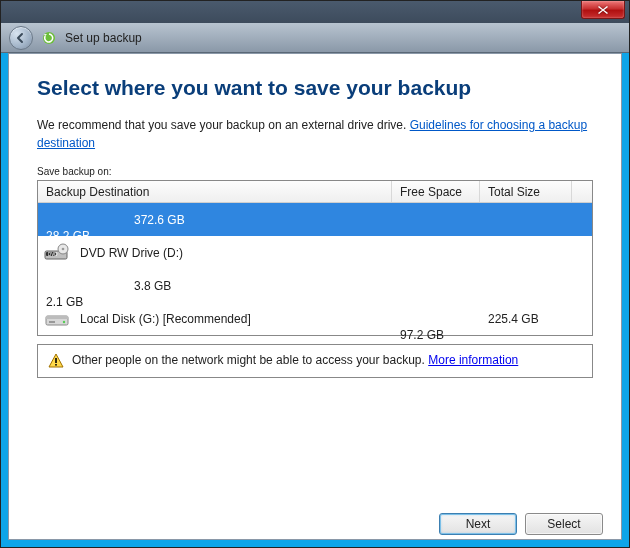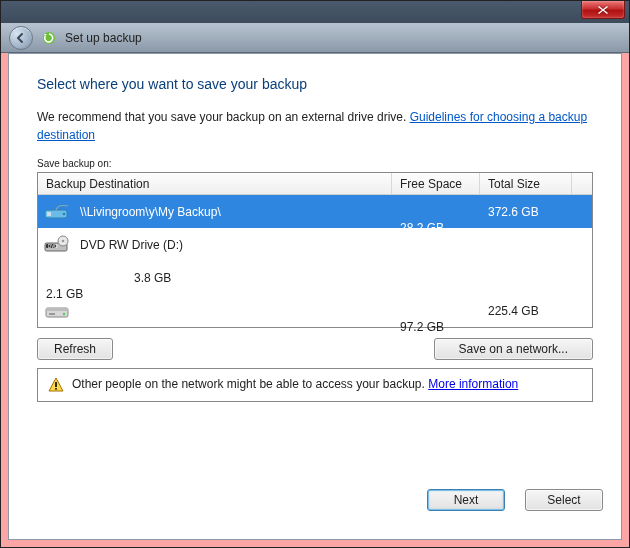--- a/index.html
+++ b/index.html
@@ -8,21 +8,21 @@
   font-size: 12px;
   background: #6a7a8a;
   width: 630px;
   height: 548px;
   overflow: hidden;
   position: relative;
 }
 .window {
   position: absolute;
   top: 0; left: 0; right: 0; bottom: 0;
-  background: #fca5a5;
+  background: #0ea5e9;
   border: 1px solid #222;
   box-shadow: 0 0 8px rgba(0,0,0,0.5);
 }
 .titlebar {
   height: 22px;
   background: linear-gradient(to bottom, #4a5a6d 0%, #3d4b5c 100%);
   display: flex;
   justify-content: flex-end;
   align-items: flex-start;
   padding-right: 4px;
@@ -68,22 +68,22 @@
 .nav-title { color: #222; font-size: 12px; }
 .content {
   position: absolute;
   top: 52px; left: 7px; right: 7px; bottom: 7px;
   background: #fff;
   border: 1px solid #8a98a8;
   padding: 22px 28px 14px 28px;
 }
 .heading {
   color: #0a3e7a;
-  font-size: 14px;
-  font-weight: 400;
+  font-size: 21px;
+  font-weight: 700;
   margin-bottom: 16px;
 }
 .recommend {
   color: #222;
   font-size: 12px;
   line-height: 1.5;
   margin-bottom: 14px;
 }
 .recommend a, .warning a { color: #0058c8; text-decoration: underline; }
 .savelabel { font-size: 10px; color:#222; margin-bottom: 3px; }
@@ -153,23 +153,23 @@
   gap: 8px;
   font-size: 12px;
   color: #222;
 }
 .warn-icon {
   width: 16px; height: 16px; flex: 0 0 16px;
 }
 .footer {
   position: absolute;
   right: 18px;
-  bottom: 28px;
-  display: flex;
-  gap: 20px;
+  bottom: 4px;
+  display: flex;
+  gap: 8px;
   padding-left: 32px;
 }
 .footer .winbtn { width: 78px; padding: 0; }
 </style>
 </head>
 <body>
 
 <div class="window">
   <div class="titlebar">
     <div class="close-btn">
@@ -203,31 +203,20 @@
     <div class="grid-wrap">
       <div class="grid-head">
         <div class="col-dest">Backup Destination</div>
         <div class="col-free">Free Space</div>
         <div class="col-total">Total Size</div>
         <div class="col-end"></div>
       </div>
       <div class="grid-body">
 
         <div class="row selected">
-          <div class="col-dest">
-            <span class="drive-icon">
-              <svg width="28" height="20" viewBox="0 0 28 20">
-                  <rect x="1" y="8" width="22" height="8" rx="2" fill="#6bbde8" stroke="#2a80b0"></rect>
-                  <rect x="3" y="10" width="4" height="4" fill="#cde"></rect>
-                  <circle cx="20" cy="12" r="1.3" fill="#2a80b0"></circle>
-                  <path d="M12 8 Q14 2 24 4" stroke="#8aa" fill="none" stroke-width="1.2"></path>
-                </svg>
-            </span>
-            <span>\\Livingroom\y\My Backup\</span>
-          </div>
           <div class="col-free">28.2 GB</div>
           <div class="col-total">372.6 GB</div>
           <div class="col-end"></div>
         </div>
 
         <div class="row">
           <div class="col-dest">
             <span class="drive-icon">
               <svg width="28" height="20" viewBox="0 0 28 20">
                   <rect x="1" y="8" width="22" height="8" rx="1.5" fill="#bfbfbf" stroke="#666"></rect>
@@ -253,33 +242,30 @@
         <div class="row">
           <div class="col-dest">
             <span class="drive-icon">
               <svg width="28" height="20" viewBox="0 0 28 20">
                   <rect x="2" y="7" width="22" height="9" rx="1.5" fill="#d8d8d8" stroke="#888"></rect>
                   <rect x="2" y="7" width="22" height="3" fill="#bcbcbc"></rect>
                   <circle cx="20" cy="13" r="1.2" fill="#5c5"></circle>
                   <rect x="5" y="12" width="6" height="2" fill="#999"></rect>
                 </svg>
             </span>
+            <span>Local Disk (G:) [Recommended]</span>
           </div>
           <div class="col-free">97.2 GB</div>
           <div class="col-total">225.4 GB</div>
           <div class="col-end"></div>
         </div>
 
       </div>
     </div>
 
-    <div class="btn-row">
-      <button class="winbtn">Refresh</button>
-      <button class="winbtn" style="padding:0 24px">Save on a network...</button>
-    </div>
 
     <div class="warning-box">
       <svg class="warn-icon" viewBox="0 0 16 16">
         <path d="M8 1 L15 14 L1 14 Z" fill="#ffd94a" stroke="#a07000"></path>
         <rect x="7.2" y="5" width="1.6" height="5" fill="#000"></rect>
         <rect x="7.2" y="11" width="1.6" height="1.6" fill="#000"></rect>
       </svg>
       <div>
         <span>Other people on the network might be able to access your backup. </span><a href="#">More information</a>
       </div>

